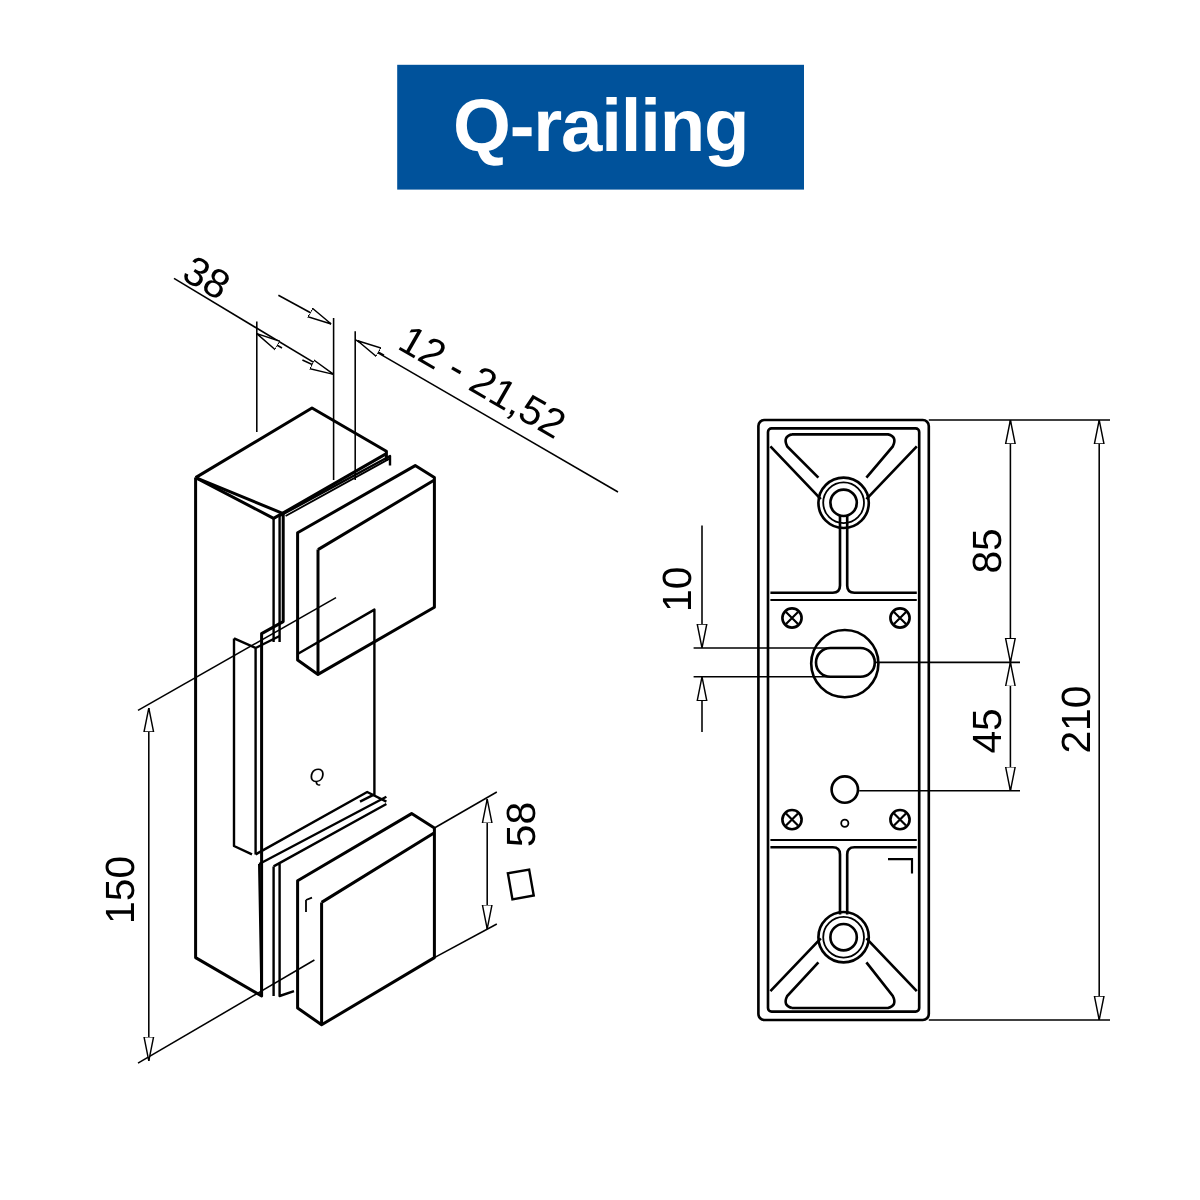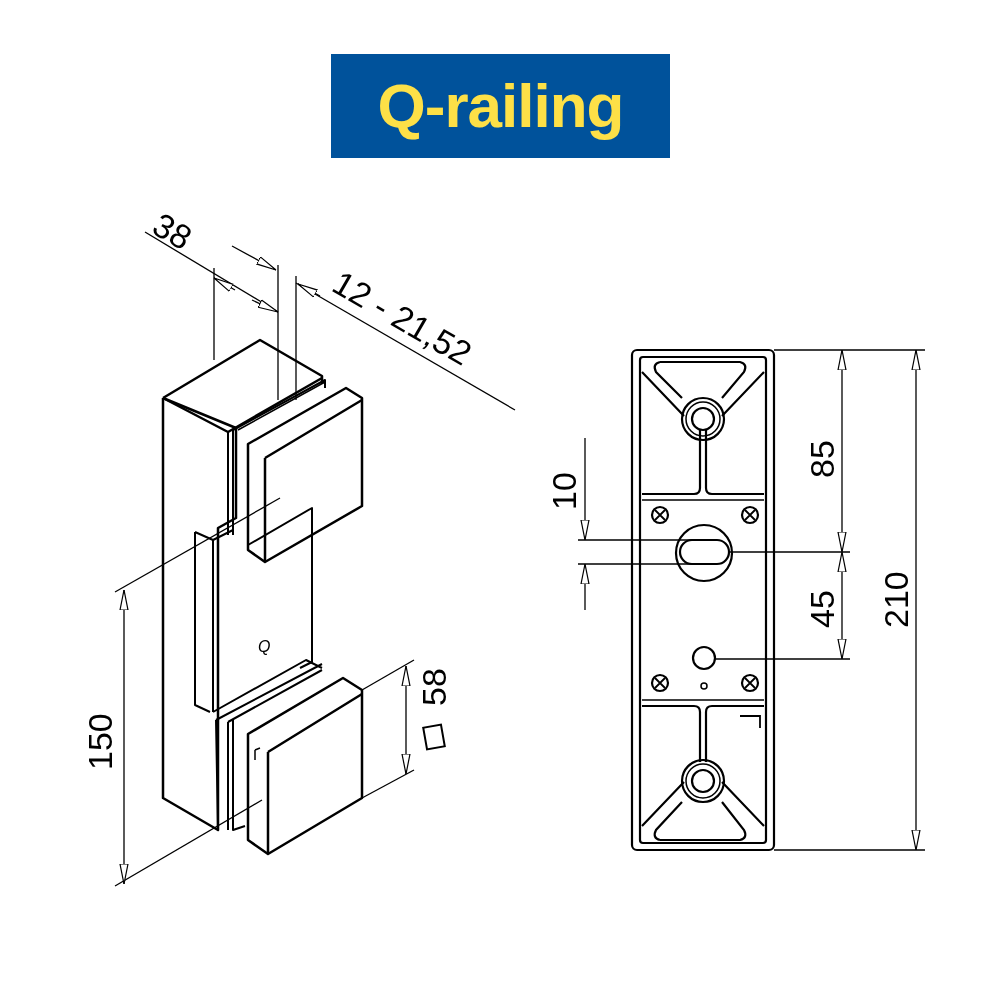--- a/index.html
+++ b/index.html
@@ -2,21 +2,21 @@
 <html><head>
 <meta charset="utf-8">
 <style>
   html, body { margin: 0; padding: 0; background: #ffffff; }
   body { width: 1000px; height: 1000px; position: relative; overflow: hidden; font-family: "Liberation Sans", sans-serif; }
   .logo {
     position: absolute; left: 331px; top: 54px; width: 339px; height: 104px;
     background: #00529b; display: flex; align-items: center; justify-content: center;
   }
   .logo-text {
-    color: #fde047; font-family: "Liberation Sans", sans-serif; font-weight: bold;
+    color: #ffffff; font-family: "Liberation Sans", sans-serif; font-weight: bold;
     font-size: 62px; letter-spacing: -1px; line-height: 1;
   }
   svg.drawing { position: absolute; left: 0; top: 0; }
   .dimtext { font-family: "Liberation Sans", sans-serif; font-size: 34px; fill: #000; }
 </style>
 </head>
 <body>
 
 <div class="logo">
   <span class="logo-text">Q-railing</span>

